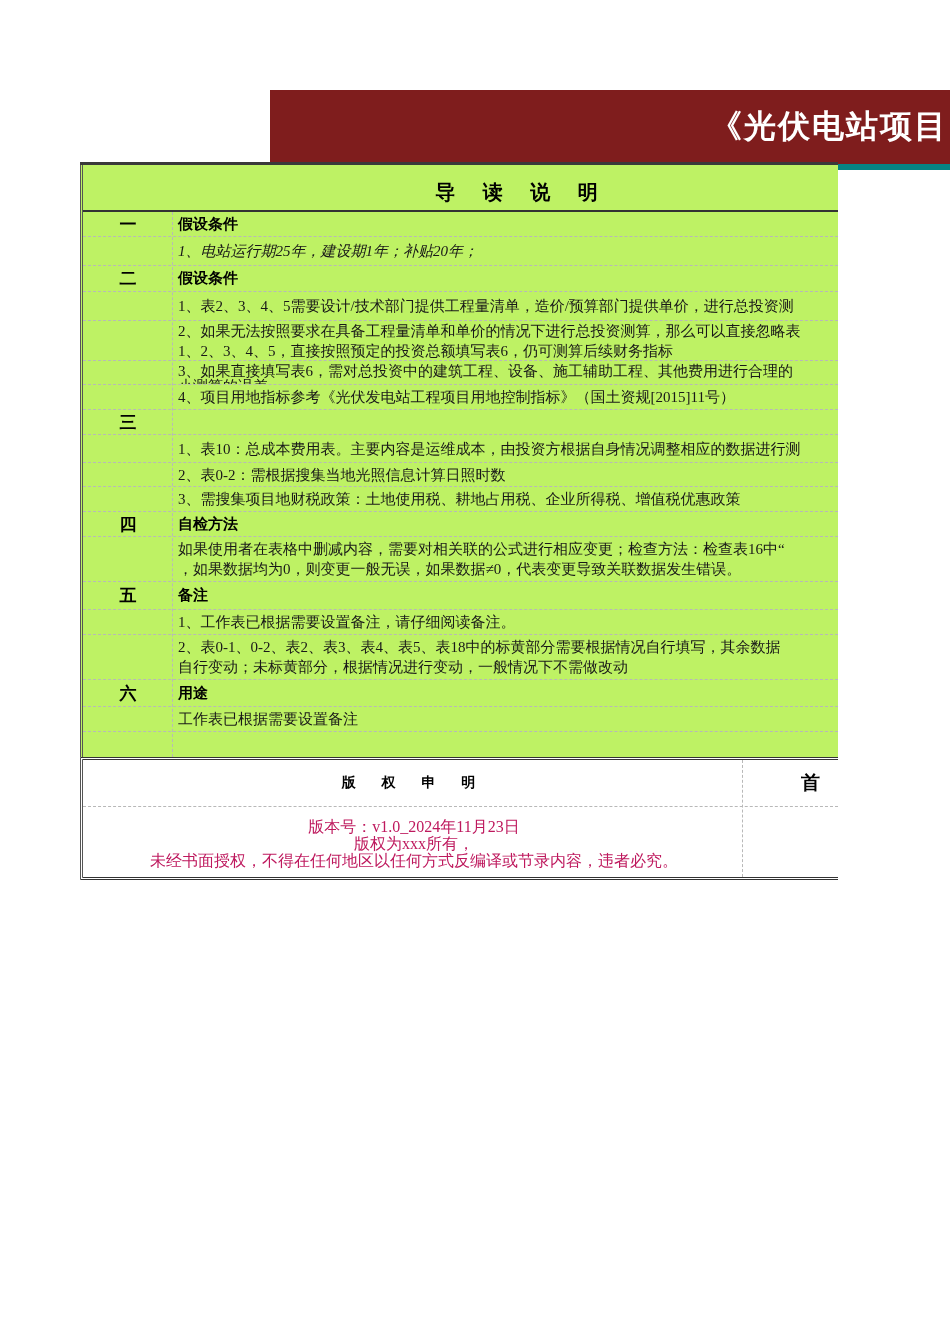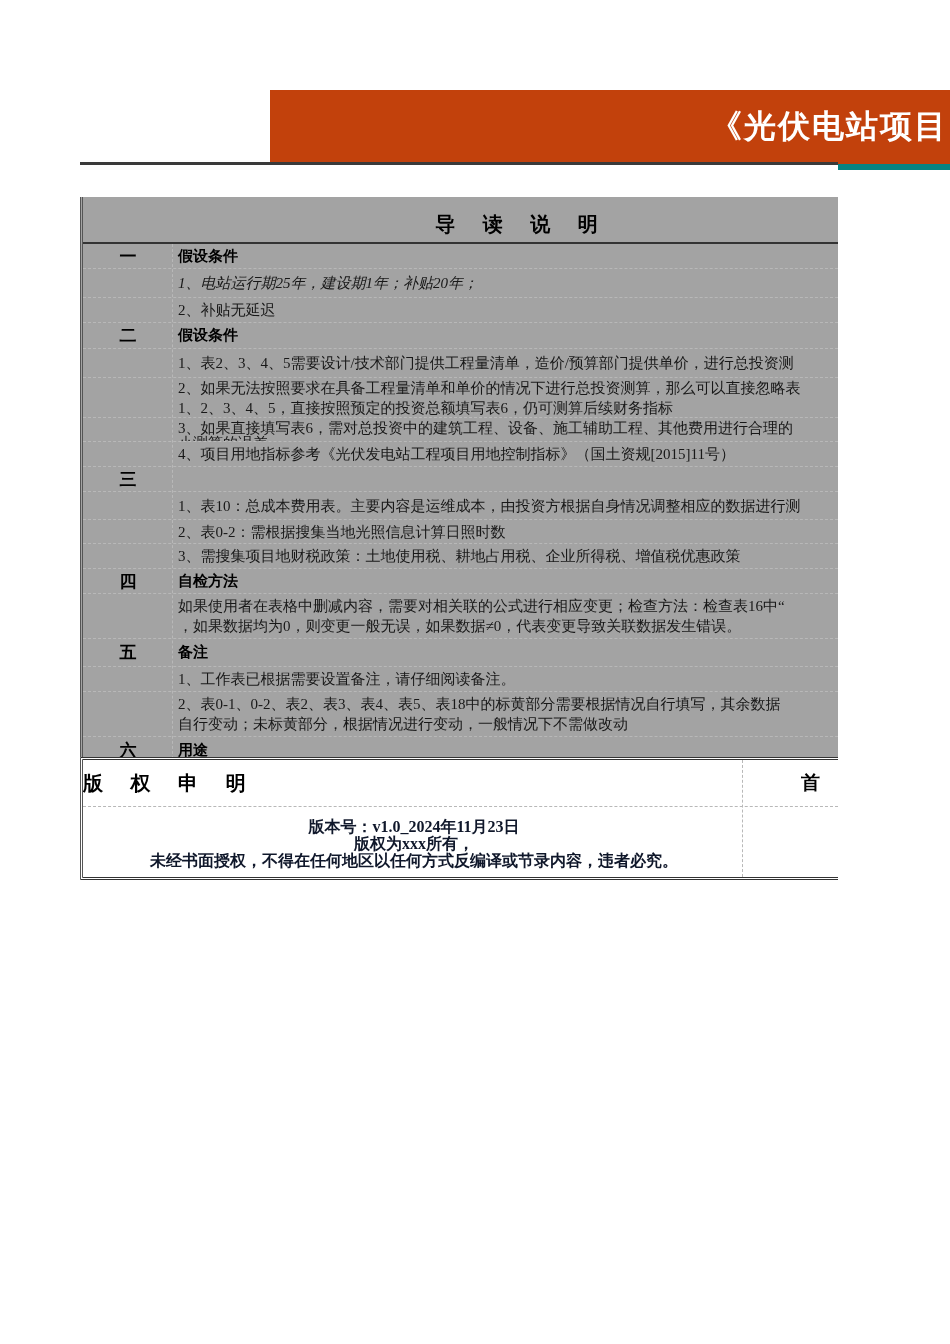--- a/index.html
+++ b/index.html
@@ -17,21 +17,21 @@
   .banner-title{
     color:#fff;font-size:32px;font-weight:bold;letter-spacing:2px;
     white-space:nowrap;padding-right:2px;
     font-family:"Liberation Serif","DejaVu Serif",serif;
   }
   .banner-tail{position:absolute;left:838px;top:164px;width:112px;height:6px;z-index:1;}
   .topline{position:absolute;left:80px;top:162px;width:758px;height:3px;background:#3a3a3a;z-index:2;}
   
   .sheet{
     position:absolute;left:80px;top:165px;width:758px;height:592px;
-    border-left:3px double #555;overflow:hidden;box-sizing:border-box;z-index:3;background:#a3a3a3;margin-top:32px;
+    border-left:3px double #555;overflow:hidden;box-sizing:border-box;z-index:3;background:#bef264;
   }
   .sheet-title-row{
     height:47px;border-bottom:2px solid #333;box-sizing:border-box;position:relative;overflow:visible;
   }
   .sheet-title{
     position:absolute;left:0;top:14px;width:878px;text-align:center;
     font-family:"Liberation Sans","DejaVu Sans",sans-serif;
     font-weight:bold;font-size:20px;letter-spacing:11px;white-space:nowrap;color:#000;
   }
   .vdash{position:absolute;top:47px;bottom:0;left:89px;border-left:1px dashed #b8b8b8;z-index:4;}
@@ -52,62 +52,58 @@
   .row.tight{align-items:flex-start;}
   .row.tight .cell{line-height:15px;padding-top:3px;}
   
   .footerbox{
     position:absolute;left:80px;top:757px;width:758px;height:123px;box-sizing:border-box;
     border-top:3px double #333;border-bottom:3px double #333;border-left:3px double #555;
     overflow:hidden;z-index:3;background:#fff;
   }
   .footer-head{display:flex;height:47px;border-bottom:1px dashed #b8b8b8;box-sizing:border-box;align-items:center;}
   .copyright-title{
-    width:662px;flex:none;
+    width:662px;flex:none;text-align:center;
     font-family:"Liberation Sans","DejaVu Sans",sans-serif;
-    font-weight:bold;font-size:20px;letter-spacing:11px;color:#000;white-space:nowrap;
+    font-weight:bold;font-size:14px;letter-spacing:11px;color:#000;white-space:nowrap;
   }
   .first-release{
     flex:1;padding-left:56px;white-space:nowrap;
     font-family:"Liberation Sans","DejaVu Sans",sans-serif;
     font-weight:bold;font-size:19px;letter-spacing:9px;color:#000;
   }
   .footer-vdash{position:absolute;top:0;bottom:0;left:659px;border-left:1px dashed #b8b8b8;}
   .footer-body{
     width:662px;padding-top:11px;text-align:center;
-    font-size:16px;line-height:17px;color:#0f172a;white-space:pre-line;font-weight:bold;
+    font-size:16px;line-height:17px;color:#be185d;white-space:pre-line;
   }
 </style>
 </head>
 <body>
 
 <div class="page">
 
-  <div class="banner" style="background: #c2410c;">
+  <div class="banner" style="background: #7f1d1d;">
     <div class="banner-title" style="color: rgb(255, 255, 255);">《光伏电站项目</div>
   </div>
   <div class="banner-tail" style="background: rgb(7, 131, 131);"></div>
   <div class="topline"></div>
 
   <div class="sheet">
     <div class="sheet-title-row">
       <div class="sheet-title">导 读 说 明</div>
     </div>
     <div id="rows">
         <div class="row section" style="height: 25px;">
           <div class="num">一</div>
           <div class="cell">假设条件</div>
         </div>
         <div class="row" style="height: 29px; font-style: italic;">
           <div class="num"></div>
           <div class="cell">1、电站运行期25年，建设期1年；补贴20年；</div>
-        </div>
-        <div class="row" style="height: 25px;">
-          <div class="num"></div>
-          <div class="cell">2、补贴无延迟</div>
         </div>
         <div class="row section" style="height: 26px;">
           <div class="num">二</div>
           <div class="cell">假设条件</div>
         </div>
         <div class="row" style="height: 29px;">
           <div class="num"></div>
           <div class="cell">1、表2、3、4、5需要设计/技术部门提供工程量清单，造价/预算部门提供单价，进行总投资测</div>
         </div>
         <div class="row" style="height: 40px;">

